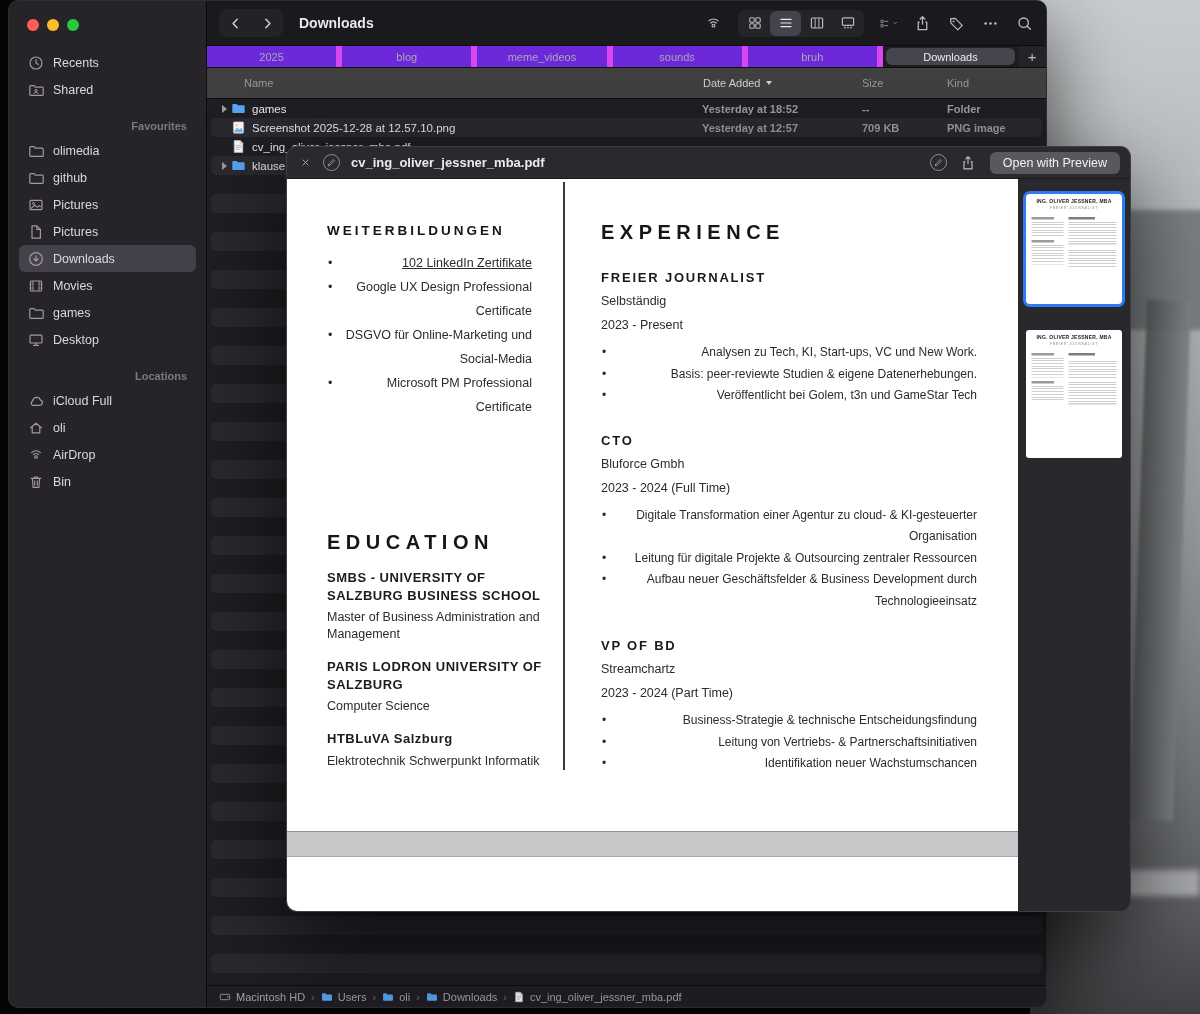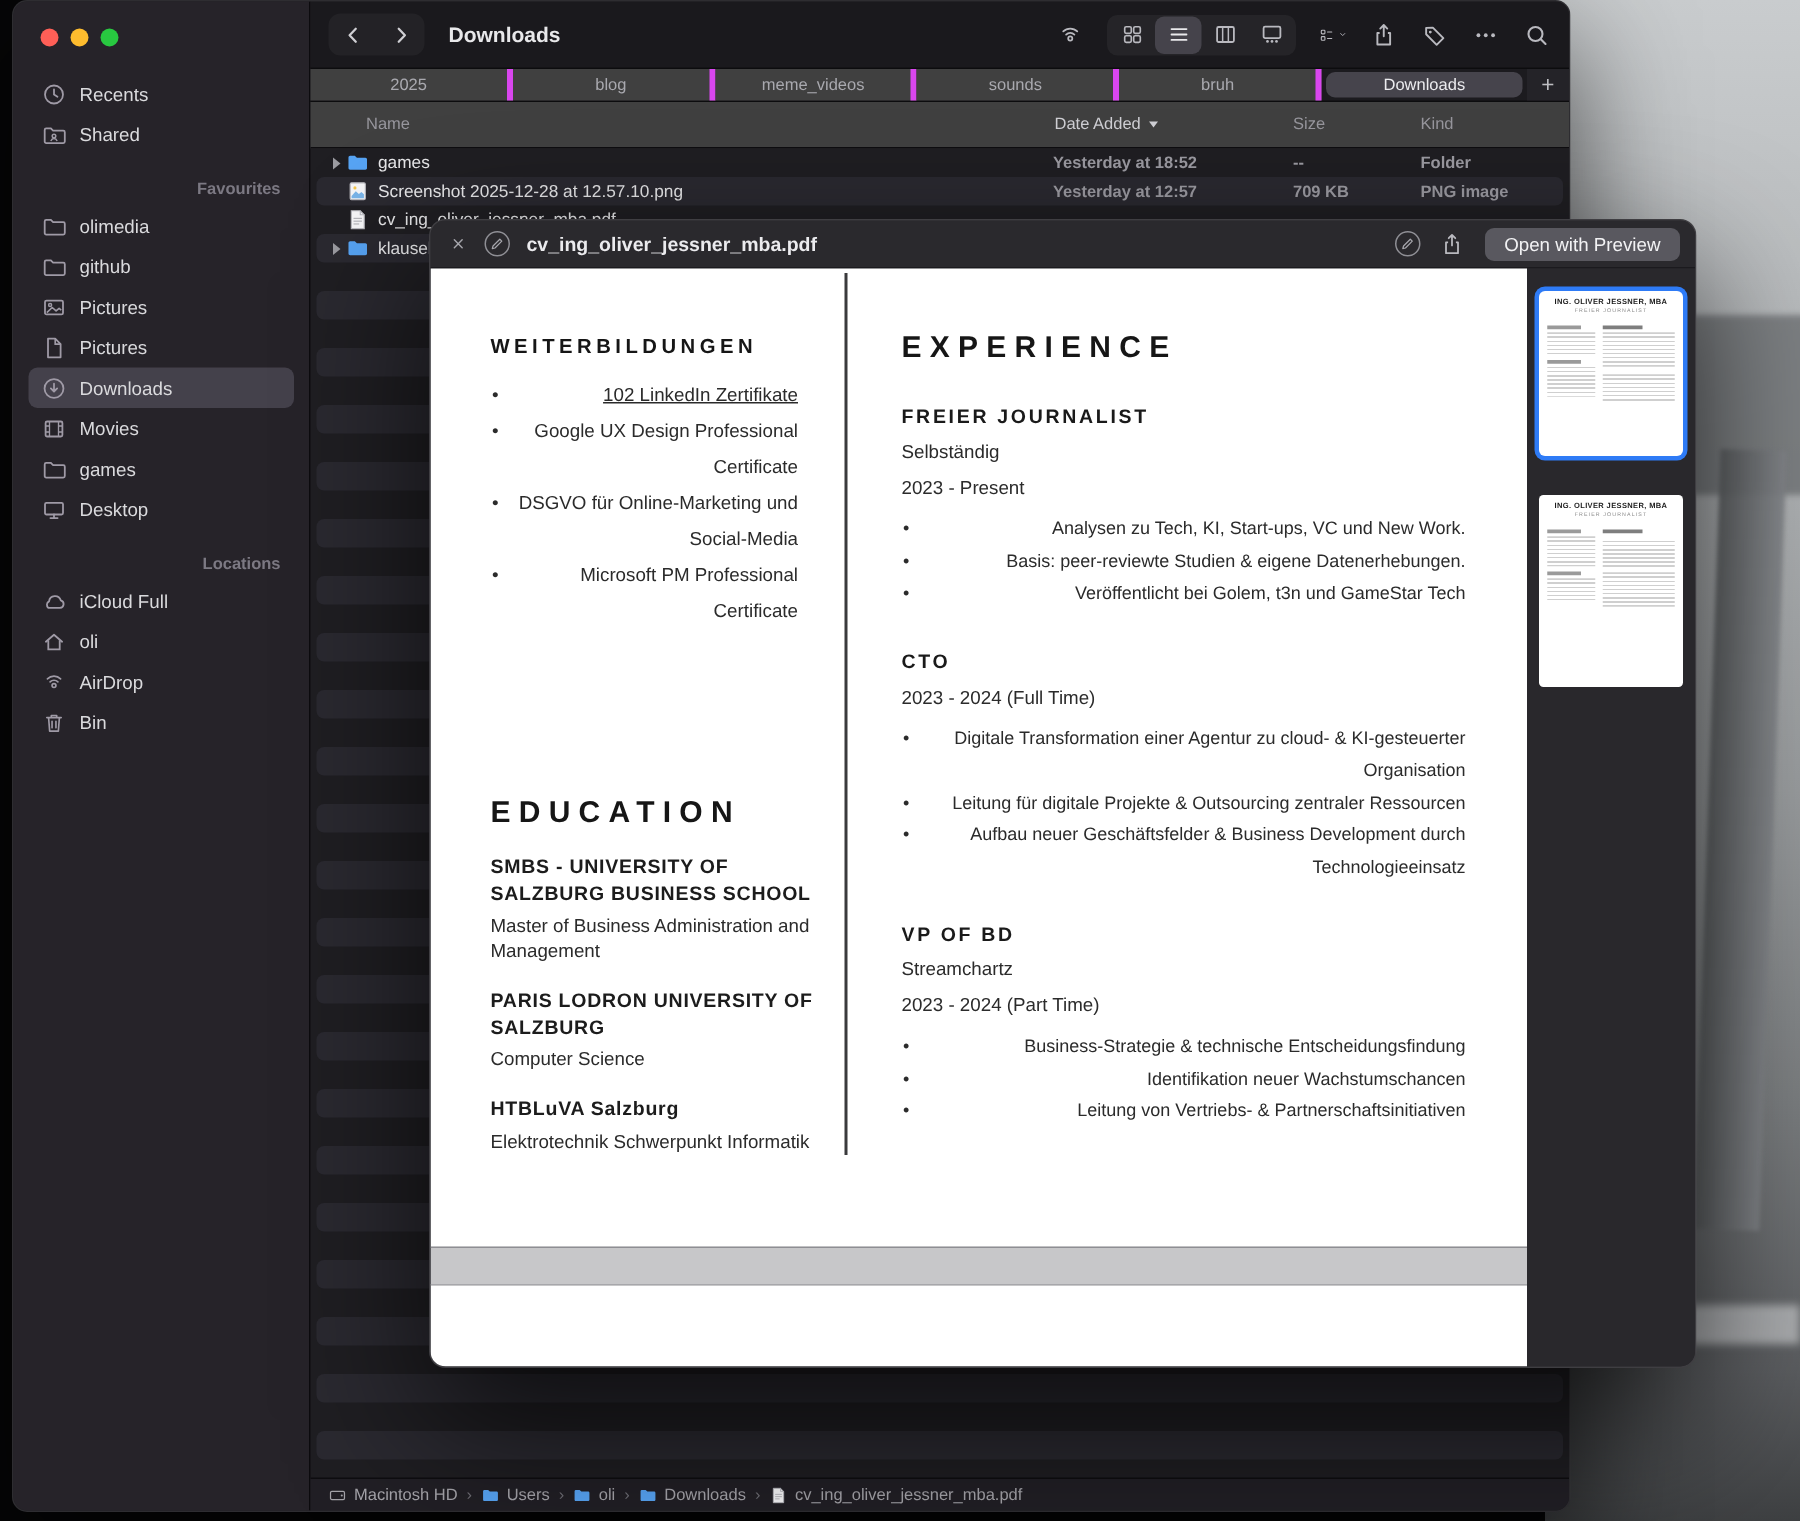--- a/index.html
+++ b/index.html
@@ -54,21 +54,21 @@
   .seg .segbtn { width:31px; height:25px; display:grid; place-items:center; border-radius:6px; color:#b9b9bf; }
   .seg .segbtn.active { background:#45434b; color:#e9e9ec; }
   .segbtn svg { width:16px; height:16px; }
   .group-btn { display:flex; align-items:center; gap:2px; }
   .group-btn .cdown { width:10px; height:10px; }
 
   
   .tabbar { height:23px; flex:0 0 23px; background:#1c1b1f; display:flex;
     border-top:1px solid #0c0c0e; border-bottom:1px solid #0c0c0e; }
   .tab { flex:1 1 0; display:flex; align-items:center; justify-content:center;
-    font-size:11px; color:#a9a9af; border-right:4px solid #d946ef; background:#404040; }
+    font-size:11px; color:#a9a9af; border-right:6px solid #d946ef; background:#6d28d9; }
   .tab.active { background:#46444c; color:#ececef; border-radius:6px; margin:2px 3px; border-right:none; }
   .tab-add { flex:0 0 28px; display:flex; align-items:center; justify-content:center;
     color:#bdbdc2; font-size:15px; background:#242328; }
 
   
   .colheaders { height:31px; flex:0 0 31px; background:#404040; position:relative;
     border-bottom:1px solid #0e0d10; font-size:11px; color:#97969d; }
   .ch { position:absolute; top:0; height:100%; display:flex; align-items:center; gap:5px; }
   .ch.c1 { left:37px; } .ch.c2 { left:496px; color:#cfcfd4; } .ch.c3 { left:655px; } .ch.c4 { left:740px; }
   .sortarrow { width:0; height:0; border-left:3.5px solid transparent; border-right:3.5px solid transparent;
@@ -772,43 +772,44 @@
 
                   <li>Basis: peer-reviewte Studien &amp; eigene Datenerhebungen.</li>
 
                   <li>Veröffentlicht bei Golem, t3n und GameStar Tech</li>
 
               </ul>
             </div>
 
             <div class="job">
               <div class="role">CTO</div>
+              <div class="company">Bluforce Gmbh</div>
               <div class="period">2023 - 2024 (Full Time)</div>
               <ul class="pdf-ul">
 
                   <li>Digitale Transformation einer Agentur zu cloud- &amp; KI-gesteuerter Organisation</li>
 
                   <li>Leitung für digitale Projekte &amp; Outsourcing zentraler Ressourcen</li>
 
                   <li>Aufbau neuer Geschäftsfelder &amp; Business Development durch Technologieeinsatz</li>
 
               </ul>
             </div>
 
             <div class="job">
               <div class="role">VP OF BD</div>
               <div class="company">Streamchartz</div>
               <div class="period">2023 - 2024 (Part Time)</div>
               <ul class="pdf-ul">
 
                   <li>Business-Strategie &amp; technische Entscheidungsfindung</li>
 
+                  <li>Leitung von Vertriebs- &amp; Partnerschaftsinitiativen</li>
+
                   <li>Identifikation neuer Wachstumschancen</li>
-
-                  <li>Leitung von Vertriebs- &amp; Partnerschaftsinitiativen</li>
 
               </ul>
             </div>
           </div>
         </div>
         <div class="page-gap"></div>
         <div class="pdf-page2"></div>
       </div>
 
       <div class="ql-thumbcol">

